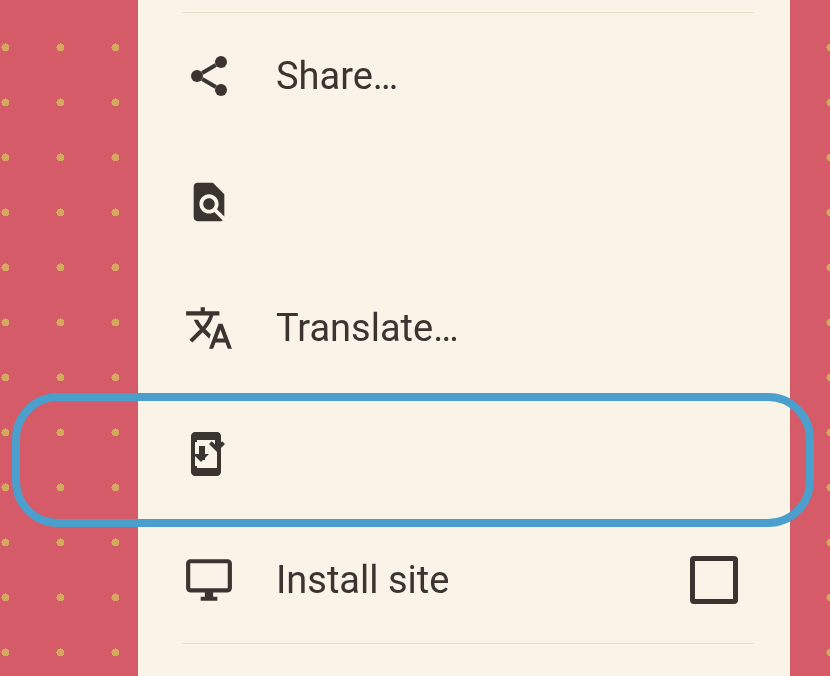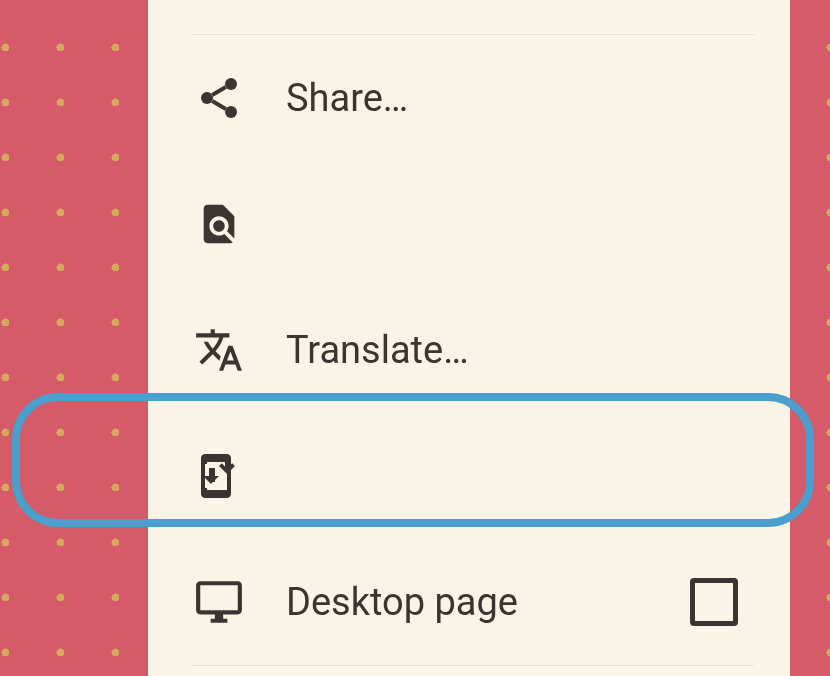--- a/index.html
+++ b/index.html
@@ -23,26 +23,26 @@
       left: 0;
       width: 100%;
       height: 100%;
       background-image: radial-gradient(circle, #D4A95E 4px, transparent 4px);
       background-size: 55px 55px;
       background-position: 33px 20px;
     }
     
     .menu-panel {
       position: absolute;
-      left: 148px;
+      left: 138px;
       top: 0;
       right: 40px;
       height: 100%;
       background: #FAF4E8;
-      padding-top: 34px;
+      padding-top: 12px;
     }
     
     .divider {
       height: 1px;
       background: #E8DFCC;
       margin: 0 36px 0 44px;
     }
     
     .menu-item {
       display: flex;
@@ -143,21 +143,21 @@
       </svg>
     </span>
   </div>
 
   <div class="menu-item">
     <span class="menu-item-icon">
       <svg viewBox="0 0 24 24" width="50" height="50">
         <path d="M21 2H3c-1.1 0-2 .9-2 2v12c0 1.1.9 2 2 2h7v2H8v2h8v-2h-2v-2h7c1.1 0 2-.9 2-2V4c0-1.1-.9-2-2-2zm0 14H3V4h18v12z"></path>
       </svg>
     </span>
-    <span class="menu-item-label">Desktop page</span>
+    <span class="menu-item-label">Install site</span>
     <span class="checkbox"></span>
   </div>
 
   <div class="divider"></div>
 
 </div>
 
 <div class="highlight-ring"></div>
 
 </body></html>

